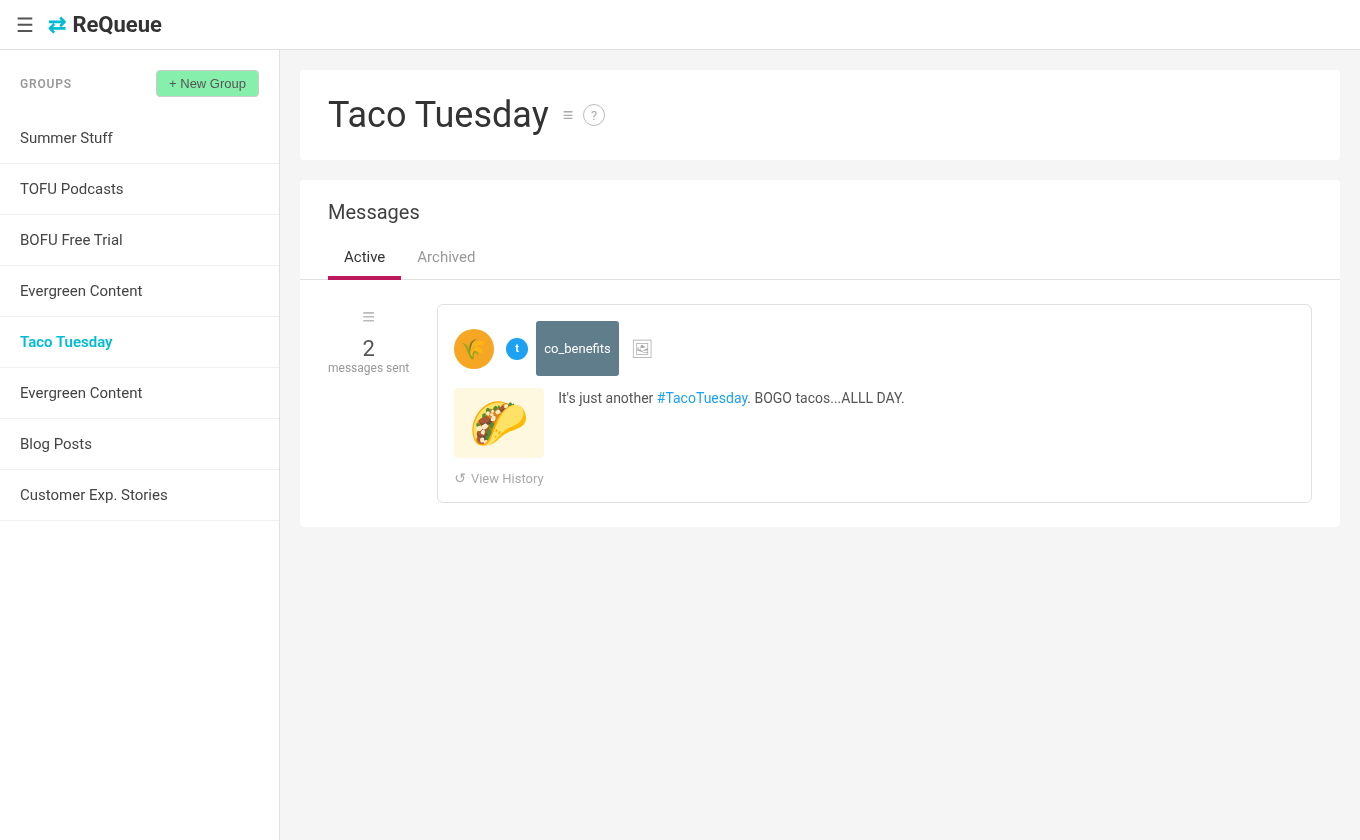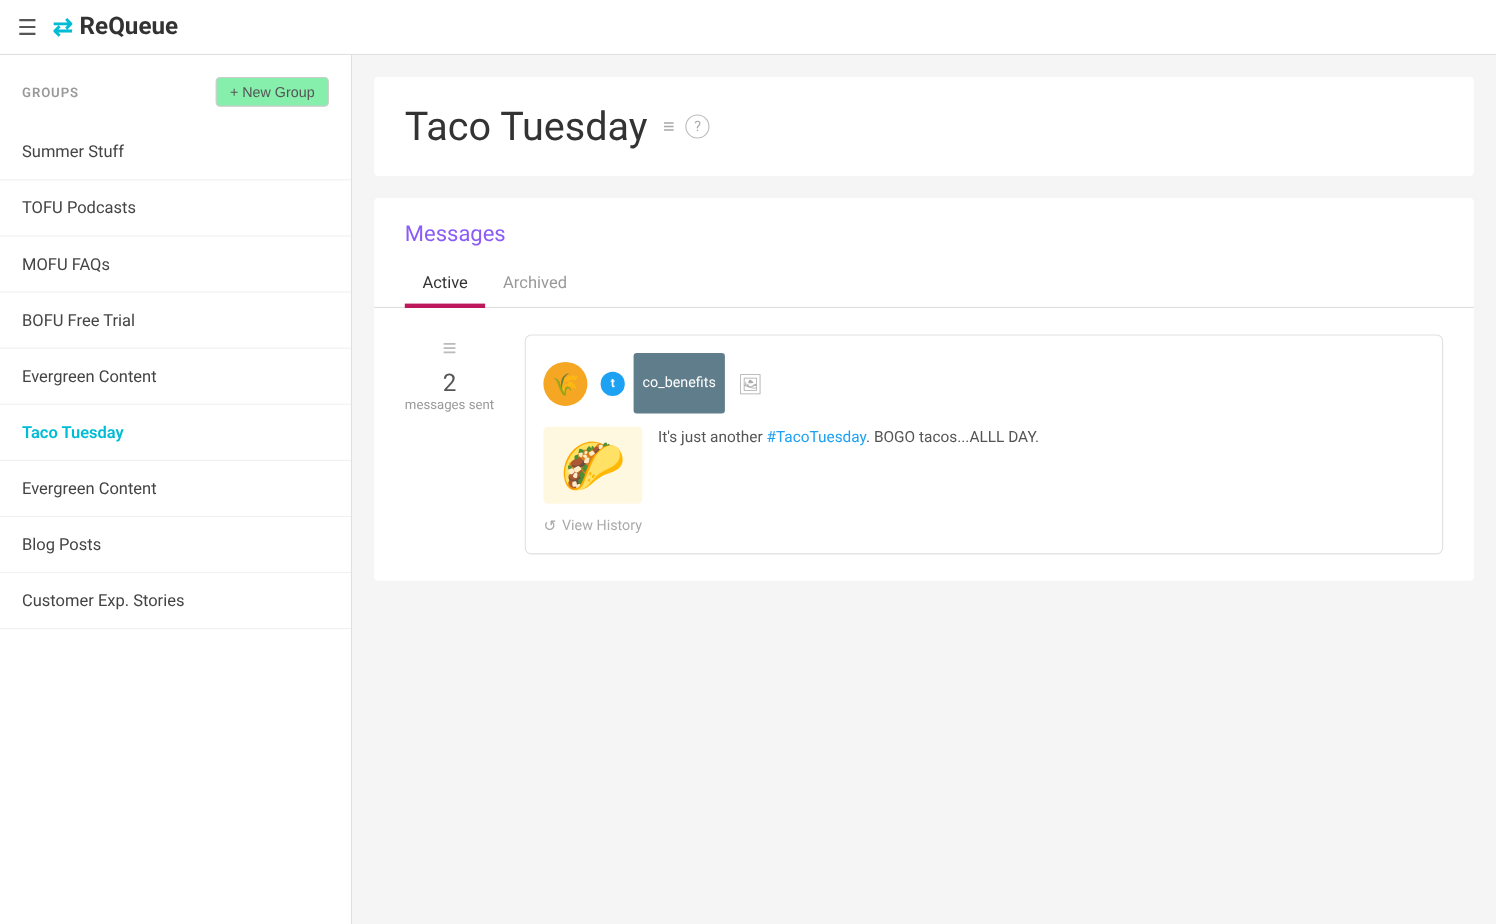--- a/index.html
+++ b/index.html
@@ -20,21 +20,21 @@
     }
     .topnav-hamburger { font-size: 20px; cursor: pointer; color: #555; }
     .topnav-logo { display: flex; align-items: center; gap: 6px; font-size: 22px; font-weight: 700; color: #333; }
     .topnav-logo .logo-icon { color: #00bcd4; font-size: 22px; }
 
     
     .layout { display: flex; margin-top: 50px; height: calc(100vh - 50px); }
 
     
     .sidebar {
-      width: 320px;
+      width: 280px;
       background: #fff;
       border-right: 1px solid #e0e0e0;
       flex-shrink: 0;
       overflow-y: auto;
       padding: 20px 0;
     }
     .sidebar-header {
       display: flex;
       align-items: center;
       justify-content: space-between;
@@ -102,21 +102,21 @@
       padding: 0;
     }
     .messages-top {
       display: flex;
       align-items: center;
       justify-content: space-between;
       padding: 20px 28px 0 28px;
     }
     .messages-label {
       font-size: 20px;
-      color: #8b5cf6;
+      color: #404040;
       font-weight: 400;
     }
     .filter-input {
       border: 1px solid #ddd;
       border-radius: 4px;
       padding: 6px 12px;
       font-size: 13px;
       color: #999;
       width: 160px;
     }
@@ -249,23 +249,20 @@
     <div class="sidebar-header">
       <span class="sidebar-groups-label">GROUPS</span>
       <button class="new-group-btn">+ New Group</button>
     </div>
 
     <div class="sidebar-item">
       <span>Summer Stuff</span>
     </div>
     <div class="sidebar-item">
       <span>TOFU Podcasts</span>
-    </div>
-    <div class="sidebar-item">
-      <span>MOFU FAQs</span>
     </div>
     <div class="sidebar-item">
       <span>BOFU Free Trial</span>
     </div>
     <div class="sidebar-item">
       <span>Evergreen Content</span>
     </div>
     <div class="sidebar-item active">
       <span>Taco Tuesday</span>
     </div>

